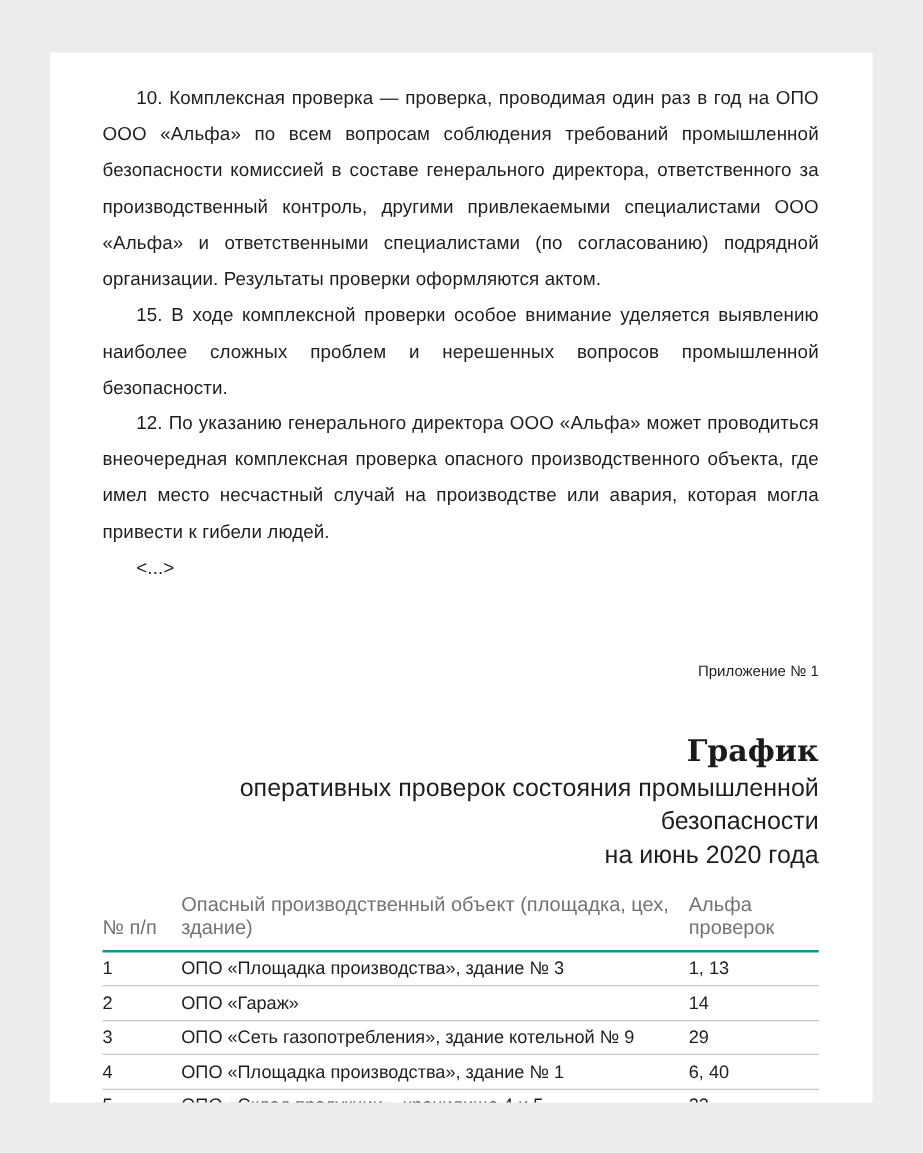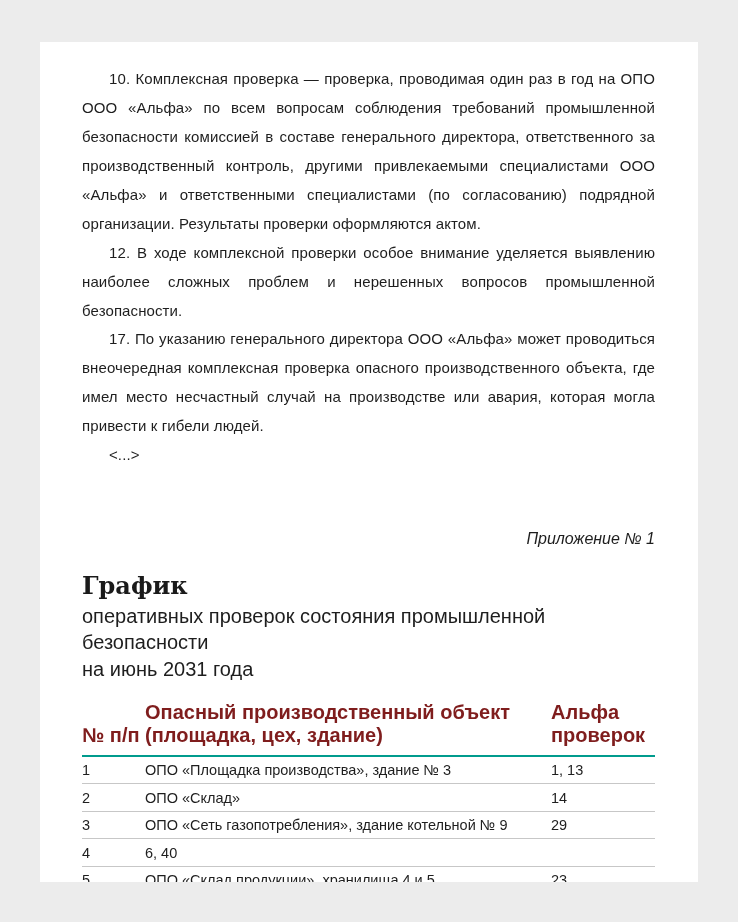--- a/index.html
+++ b/index.html
@@ -30,27 +30,26 @@
     text-indent: 27px;
     letter-spacing: 0.1px;
   }
   .doc-text p.ellipsis-line {
     text-align: left;
   }
   
   .appendix {
     margin-top: 60px;
     text-align: right;
-    font-style: italic;
-    font-size: 16px;
+    font-size: 12px;
   }
   
   .title-block {
-    margin-top: 24px;
-    text-align: left;
+    margin-top: 43px;
+    text-align: right;
   }
   .title-block h1 {
     font-family: "DejaVu Serif", "Liberation Serif", serif;
     font-weight: bold;
     font-size: 24px;
     line-height: 1.15;
     color: #1a1a1a;
   }
   .title-block .subtitle {
     font-size: 20px;
@@ -63,23 +62,23 @@
     width: 100%;
   }
   .t-head {
     display: grid;
     grid-template-columns: 63px 1fr 104px;
     align-items: end;
     padding-bottom: 8px;
     border-bottom: 2px solid #009b8d;
   }
   .t-head .th {
-    color: #7f1d1d;
-    font-weight: bold;
-    font-size: 20px;
+    color: #737373;
+    font-weight: normal;
+    font-size: 16px;
   }
   .t-row {
     display: grid;
     grid-template-columns: 63px 1fr 104px;
     align-items: center;
     height: 27.5px;
     border-bottom: 1px solid #c7c7c7;
     font-size: 14.5px;
   }
   .t-row:last-child {
@@ -87,59 +86,60 @@
   }
 </style>
 </head>
 <body>
 
 <div class="canvas">
   <div class="page">
 
     <div class="doc-text">
       <p>10. Комплексная проверка — проверка, проводимая один раз в год на ОПО ООО «Альфа» по всем вопросам соблюдения требований промышленной безопасности комиссией в составе генерального директора, ответственного за производственный контроль, другими привлекаемыми специалистами ООО «Альфа» и ответственными специалистами (по согласованию) подрядной организации. Результаты проверки оформляются актом.</p>
-      <p>12. В ходе комплексной проверки особое внимание уделяется выявлению наиболее сложных проблем и нерешенных вопросов промышленной безопасности.</p>
-      <p>17. По указанию генерального директора ООО «Альфа» может проводиться внеочередная комплексная проверка опасного производственного объекта, где имел место несчастный случай на производстве или авария, которая могла привести к гибели людей.</p>
+      <p>15. В ходе комплексной проверки особое внимание уделяется выявлению наиболее сложных проблем и нерешенных вопросов промышленной безопасности.</p>
+      <p>12. По указанию генерального директора ООО «Альфа» может проводиться внеочередная комплексная проверка опасного производственного объекта, где имел место несчастный случай на производстве или авария, которая могла привести к гибели людей.</p>
       <p class="ellipsis-line">&lt;...&gt;</p>
     </div>
 
     <div class="appendix">Приложение № 1</div>
 
     <div class="title-block">
       <h1>График</h1>
       <div class="subtitle">
         <div>оперативных проверок состояния промышленной безопасности</div>
-        <div>на июнь 2031 года</div>
+        <div>на июнь 2020 года</div>
       </div>
     </div>
 
     <div class="sched-table">
       <div class="t-head">
         <div class="th">№ п/п</div>
         <div class="th">Опасный производственный объект (площадка, цех, здание)</div>
         <div class="th">Альфа проверок</div>
       </div>
 
       <div class="t-row">
         <div>1</div>
         <div>ОПО «Площадка производства», здание № 3</div>
         <div>1, 13</div>
       </div>
       <div class="t-row">
         <div>2</div>
-        <div>ОПО «Склад»</div>
+        <div>ОПО «Гараж»</div>
         <div>14</div>
       </div>
       <div class="t-row">
         <div>3</div>
         <div>ОПО «Сеть газопотребления», здание котельной № 9</div>
         <div>29</div>
       </div>
       <div class="t-row">
         <div>4</div>
+        <div>ОПО «Площадка производства», здание № 1</div>
         <div>6, 40</div>
       </div>
       <div class="t-row">
         <div>5</div>
         <div>ОПО «Склад продукции», хранилища 4 и 5</div>
         <div>23</div>
       </div>
     </div>
 
   </div>

